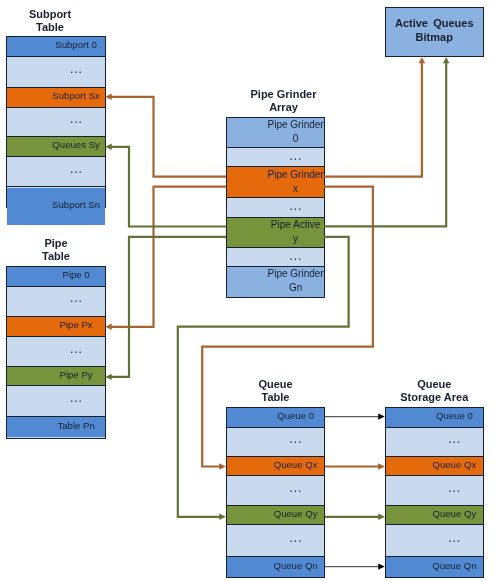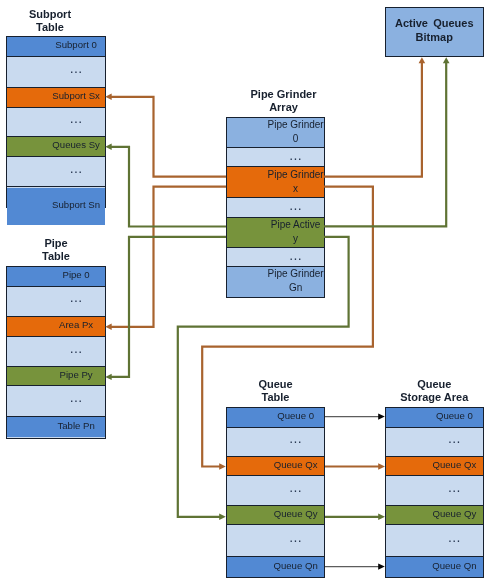--- a/index.html
+++ b/index.html
@@ -77,21 +77,21 @@
   <div class="title" style="left:6px;top:236.6px;width:100px;">Pipe
 Table</div>
   <div class="tbl" style="left:6px;top:266px;width:98.2px;height:170.5px;">
     <div class="row r-header" style="top:0px;height:20.4px">
         <span>Pipe 0</span>
       </div>
     <div class="row r-ell" style="top:20.4px;height:29.2px">
         <span>...</span>
       </div>
     <div class="row r-orange" style="top:49.6px;height:20.2px">
-        <span>Area Px</span>
+        <span>Pipe Px</span>
       </div>
     <div class="row r-ell" style="top:69.8px;height:30.5px">
         <span>...</span>
       </div>
     <div class="row r-green" style="top:100.3px;height:19.2px">
         <span>Pipe Py</span>
       </div>
     <div class="row r-ell" style="top:119.5px;height:30.9px">
         <span>...</span>
       </div>

